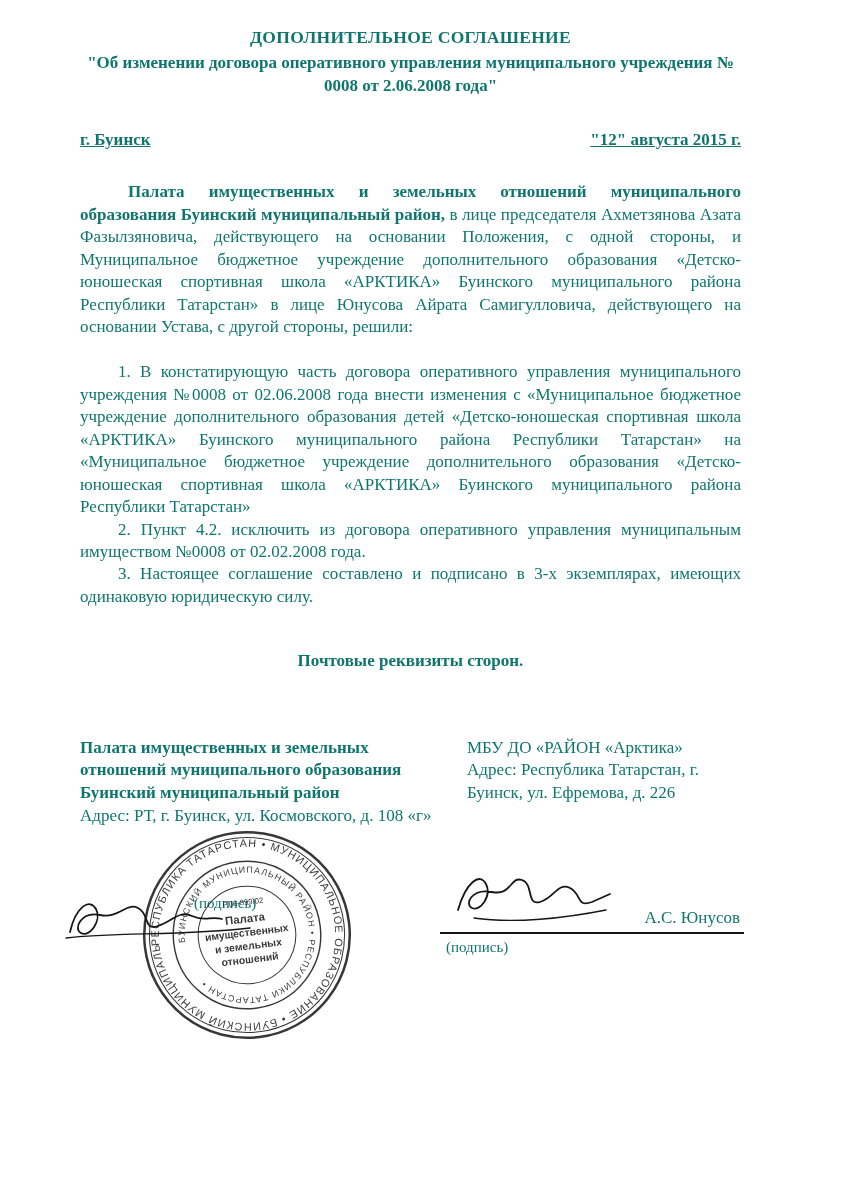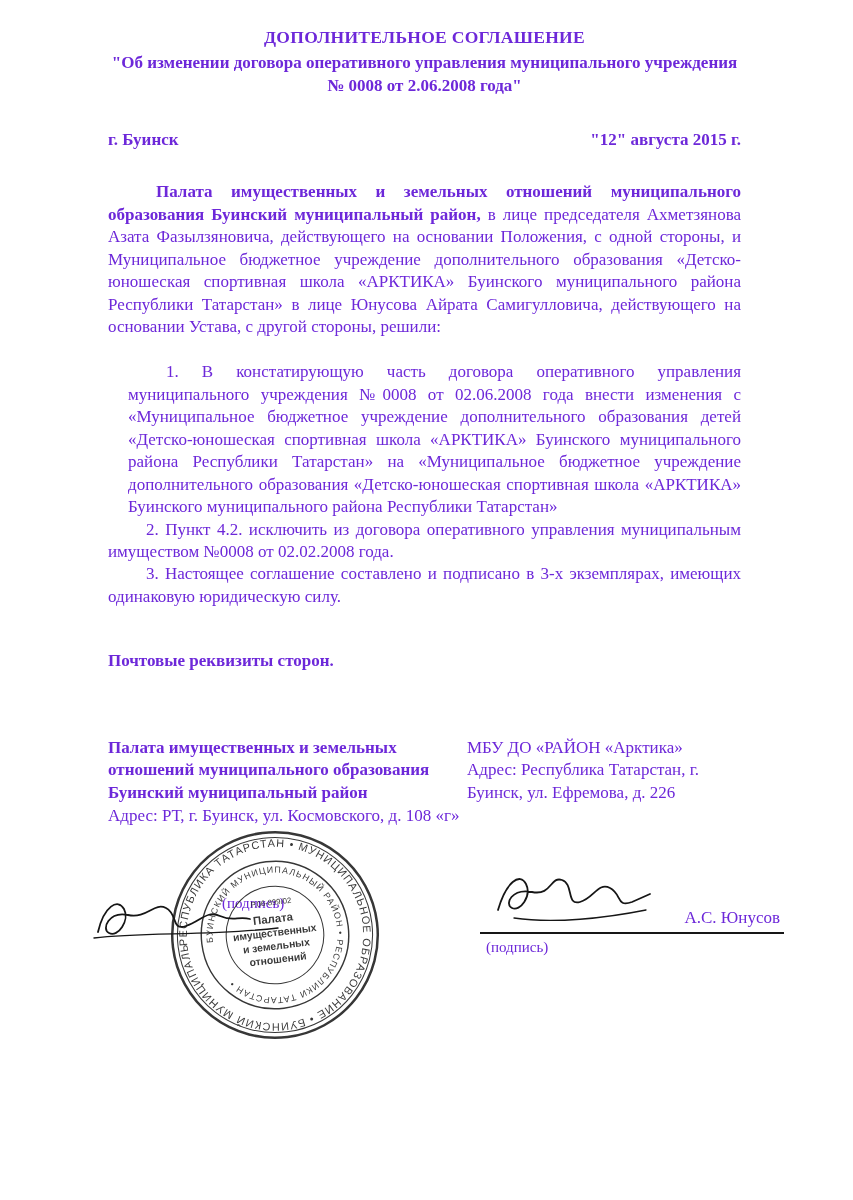--- a/index.html
+++ b/index.html
@@ -1,38 +1,38 @@
 <!DOCTYPE html>
 <html><head>
 <meta charset="utf-8">
 <style>
   html,body{margin:0;padding:0;background:#9a9a9a;}
   .page{
     width:853px;height:1200px;margin:0 auto;background:#ffffff;
     box-sizing:border-box;position:relative;overflow:hidden;
-    padding:26px 112px 30px 108px;
+    padding:26px 112px 30px 80px;
     font-family:"Liberation Serif","DejaVu Serif",serif;
-    font-size:17px;line-height:1.32;color:#6d28d9;
+    font-size:17px;line-height:1.32;color:#0f766e;
   }
   .doc-title{text-align:center;font-weight:bold;font-size:17.5px;letter-spacing:.3px;}
   .doc-subtitle{text-align:center;font-weight:bold;margin-top:3px;}
-  .place-date{display:flex;justify-content:space-between;font-weight:bold;margin-top:32px;}
+  .place-date{display:flex;justify-content:space-between;font-weight:bold;margin-top:32px;text-decoration:underline;}
   .preamble{margin:30px 0 0 0;text-align:justify;text-indent:48px;}
   .preamble .b{font-weight:bold;}
   p.clause{margin:0;text-align:justify;text-indent:38px;}
-  p.clause.first{margin-top:23px;margin-left:20px;}
-  .req-heading{font-weight:bold;margin-top:42px;}
+  p.clause.first{margin-top:23px;}
+  .req-heading{text-align:center;font-weight:bold;margin-top:42px;}
   .parties{display:flex;justify-content:space-between;margin-top:64px;line-height:1.34;}
   .party-left{width:352px;}
   .party-right{width:274px;}
   .party-name-bold{font-weight:bold;}
   .sig-section{position:relative;height:250px;margin-top:14px;}
   .sig-block{position:absolute;}
   .sig-block-left{left:-14px;top:48px;width:380px;}
-  .sig-block-right{left:372px;top:36px;width:304px;}
+  .sig-block-right{left:360px;top:36px;width:304px;}
   .sigline{height:52px;border-bottom:2px solid #161616;display:flex;justify-content:flex-end;align-items:flex-end;padding:0 4px 2px 0;position:relative;z-index:1;}
   .sig-name{white-space:nowrap;}
   .sig-caption{font-size:15px;margin-top:4px;position:relative;z-index:1;}
   .sig-caption-left{margin-left:128px;}
   .sig-caption-right{margin-left:6px;}
   .handsig{position:absolute;z-index:4;}
   .handsig-left{left:-2px;top:6px;}
   .handsig-right{left:8px;top:-14px;}
   .seal{position:absolute;left:72px;top:-64px;width:218px;height:218px;z-index:3;opacity:.88;transform:rotate(-7deg);}
   .seal text{font-family:"Liberation Sans","DejaVu Sans",sans-serif;fill:#1c1c1c;}

